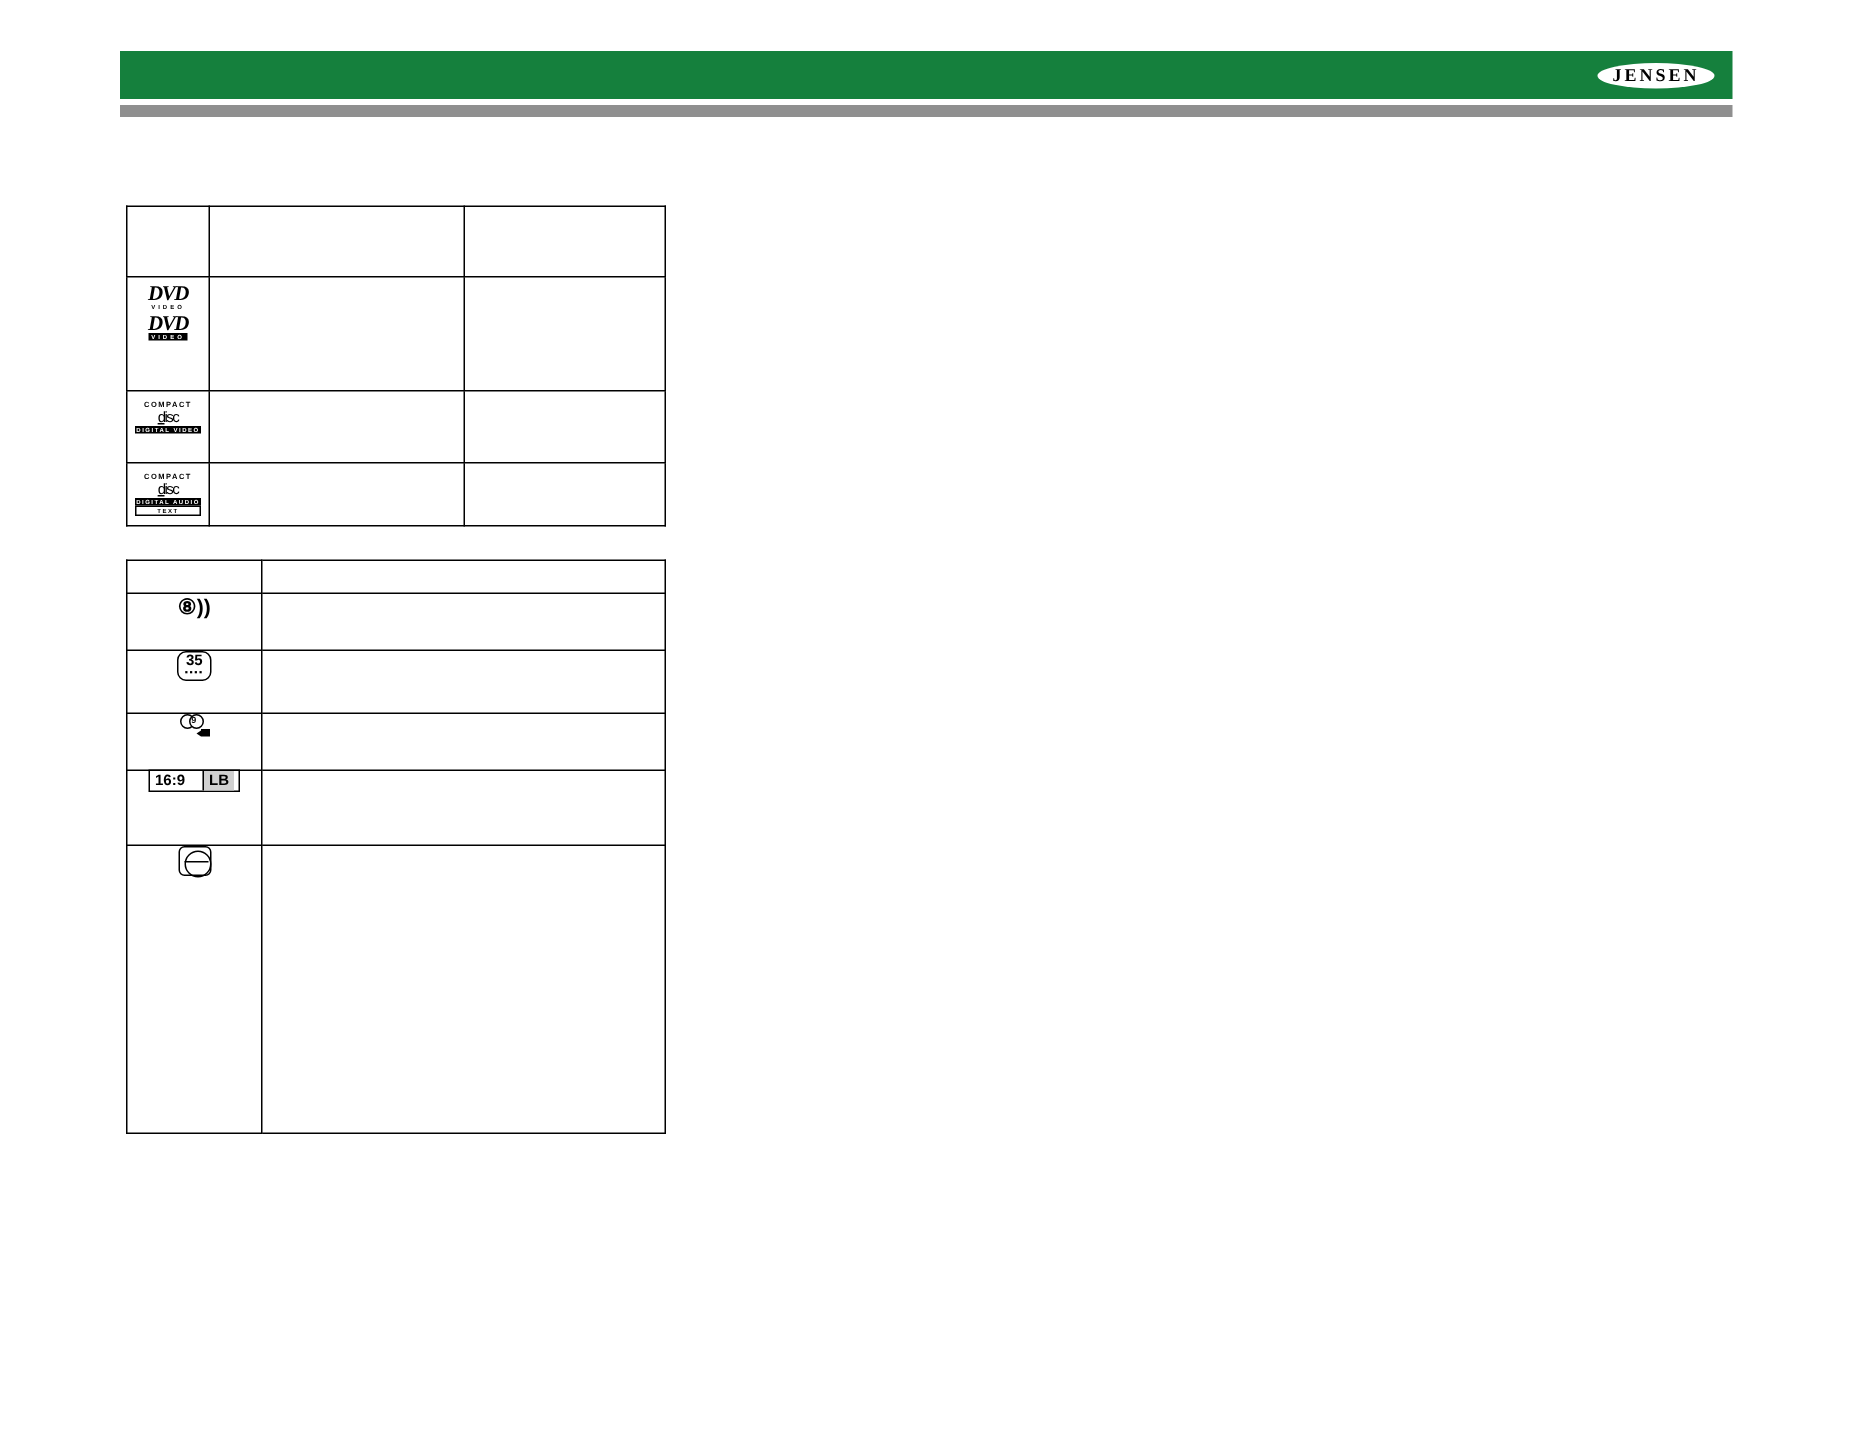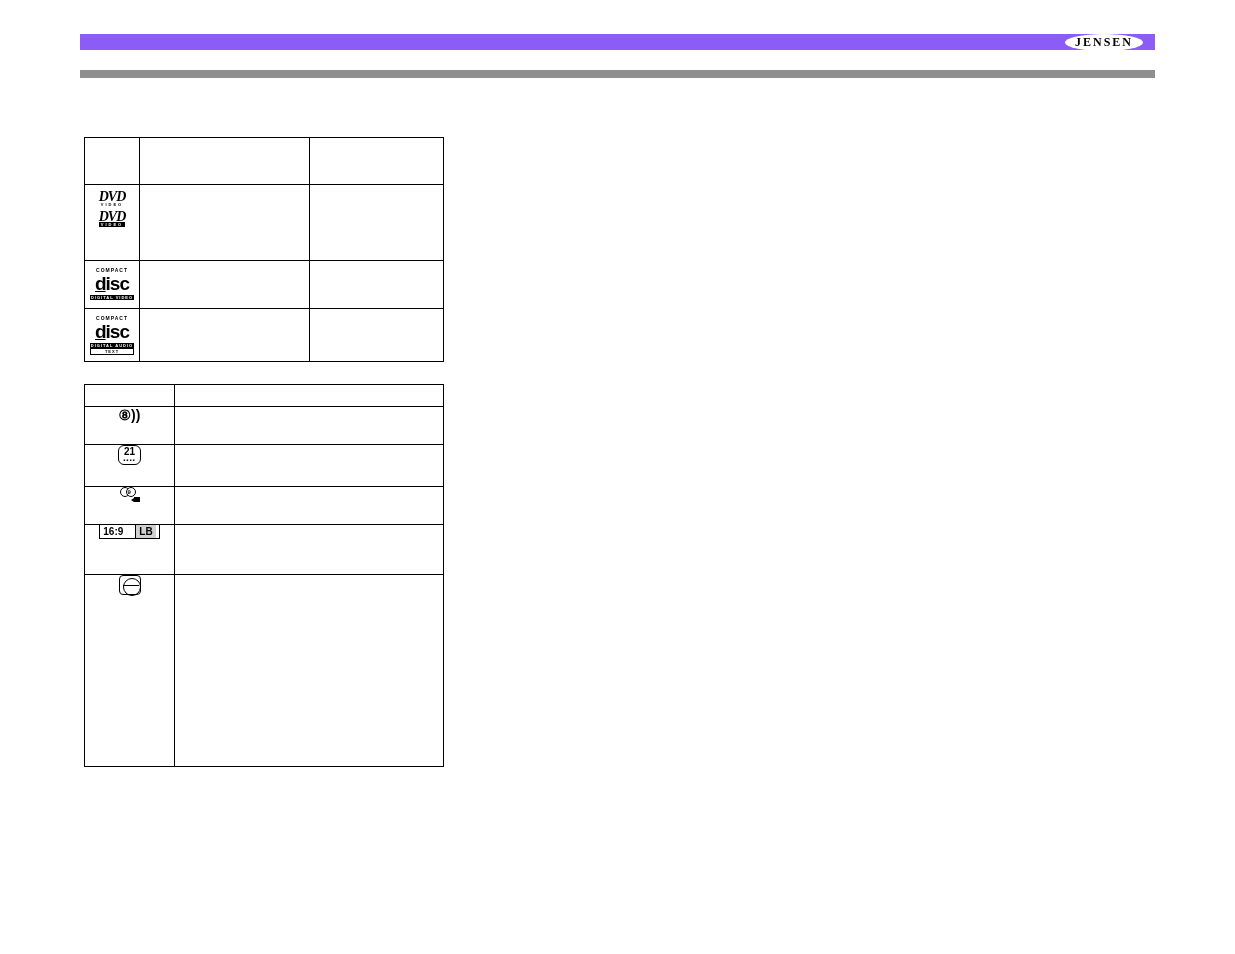--- a/index.html
+++ b/index.html
@@ -9,22 +9,22 @@
     width: 1235px;
     height: 954px;
     position: relative;
     color: #000;
   }
   .header-bar {
     position: absolute;
     left: 80px;
     right: 80px;
     top: 34px;
-    height: 16px;
-    background: #8b5cf6;
+    height: 32px;
+    background: #15803d;
     display: flex;
     align-items: center;
     justify-content: flex-end;
     padding-right: 12px;
   }
   .jensen-logo {
     background: #fff;
     color: #000;
     font-family: "Times New Roman", serif;
     letter-spacing: 2px;
@@ -75,22 +75,22 @@
   .dvd-logo {
     font-family: "Times New Roman", serif;
     font-style: italic;
     font-weight: 900;
     font-size: 14px;
     letter-spacing: -1px;
     line-height: 0.8;
   }
   .dvd-sub { font-size: 4px; letter-spacing: 2px; font-weight: bold; }
   .disc-logo {
-    font-weight: 700;
-    font-size: 19px;
+    font-weight: 400;
+    font-size: 10px;
     letter-spacing: -1px;
   }
   .disc-sup { font-size: 5px; font-weight: bold; letter-spacing: 1px; }
   .disc-sub { font-size: 4px; font-weight: bold; letter-spacing: 1px; background:#000; color:#fff; padding:0 1px; }
   .disc-sub-inv { font-size: 4px; font-weight: bold; letter-spacing: 1px; }
 
   .sym { font-size: 14px; font-weight:bold; }
 
   .sym-chip {
     display:inline-block;
@@ -190,21 +190,21 @@
     </tr>
     <tr class="r1">
       <td class="c1">
         <span class="sym">⑧))</span>
       </td>
       <td class="c2"></td>
     </tr>
     <tr class="r2">
       <td class="c1">
         <span class="sym-chip">
-          <span>21</span>
+          <span>35</span>
           <span class="dots">▪▪▪▪</span>
         </span>
       </td>
       <td class="c2"></td>
     </tr>
     <tr class="r3">
       <td class="c1">
         <span class="film-icon">
           <span class="f1"></span><span class="f2"></span><span class="n">9</span><span class="cam"></span>
         </span>

